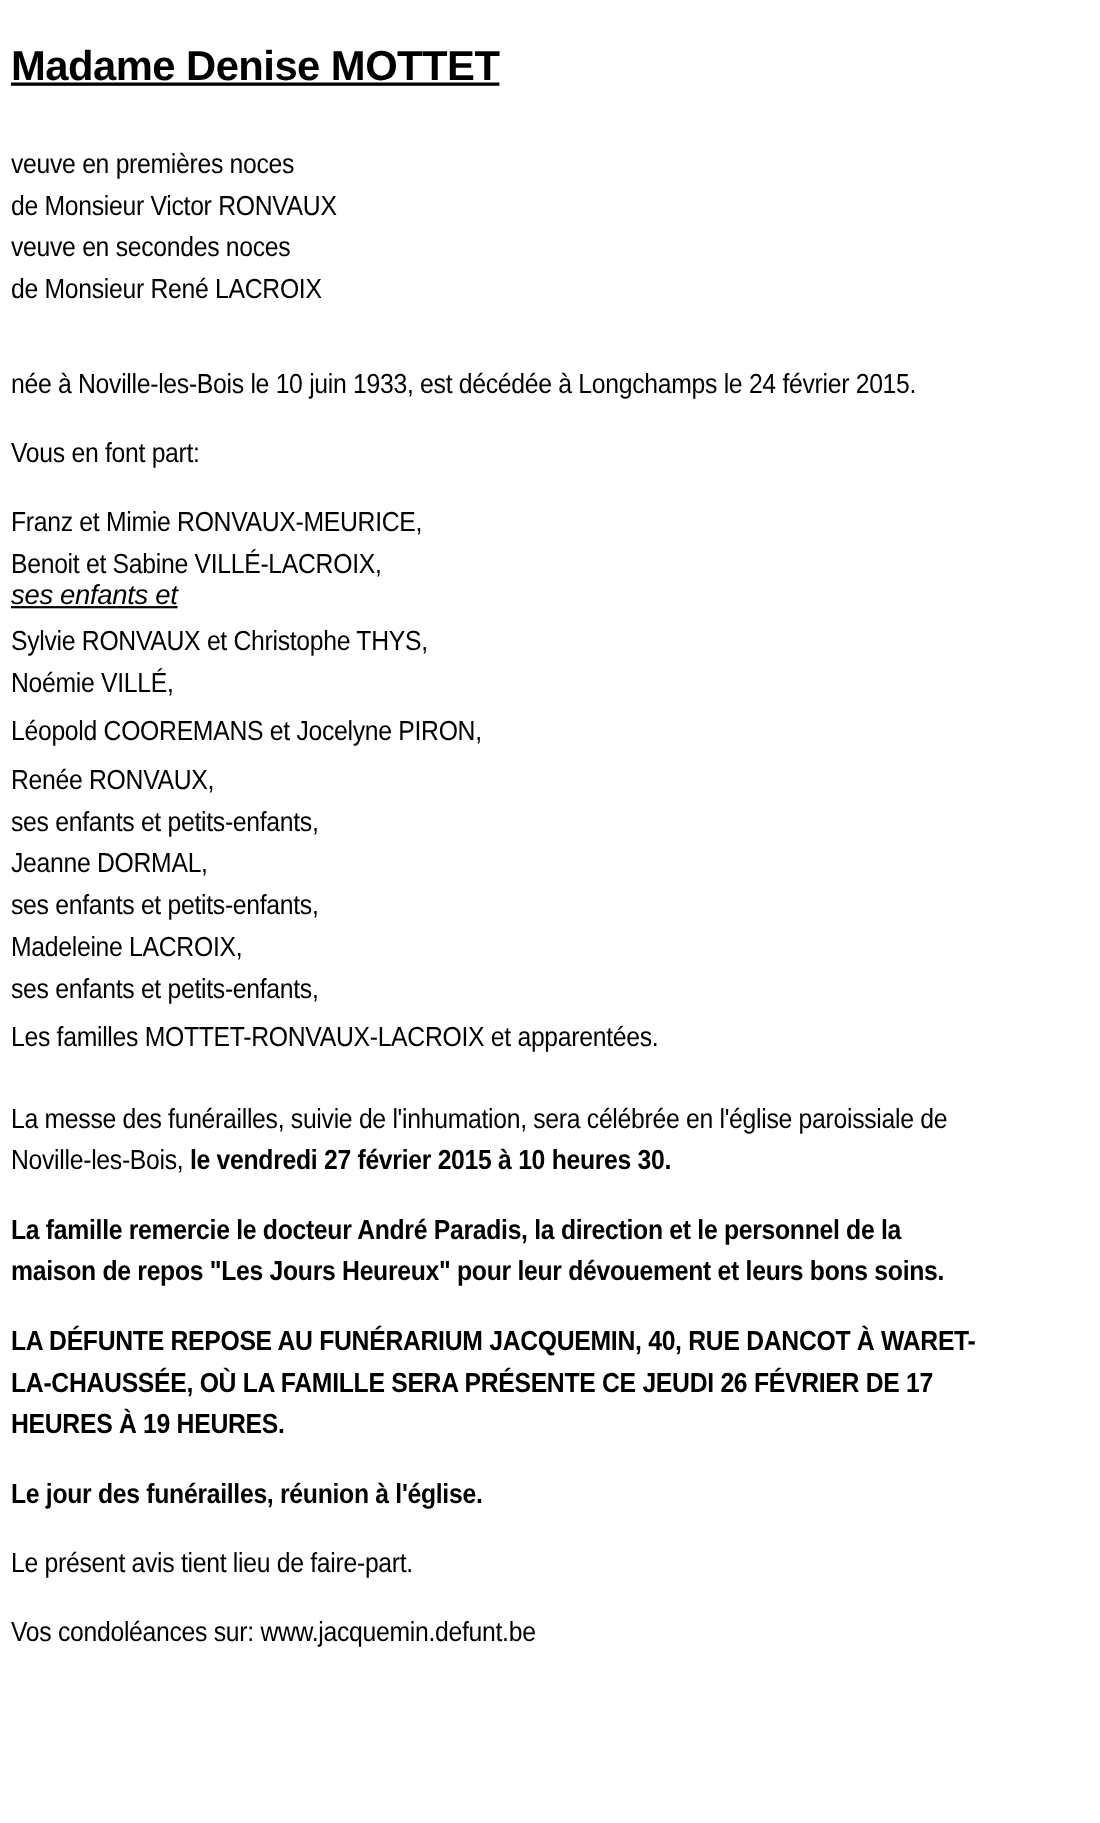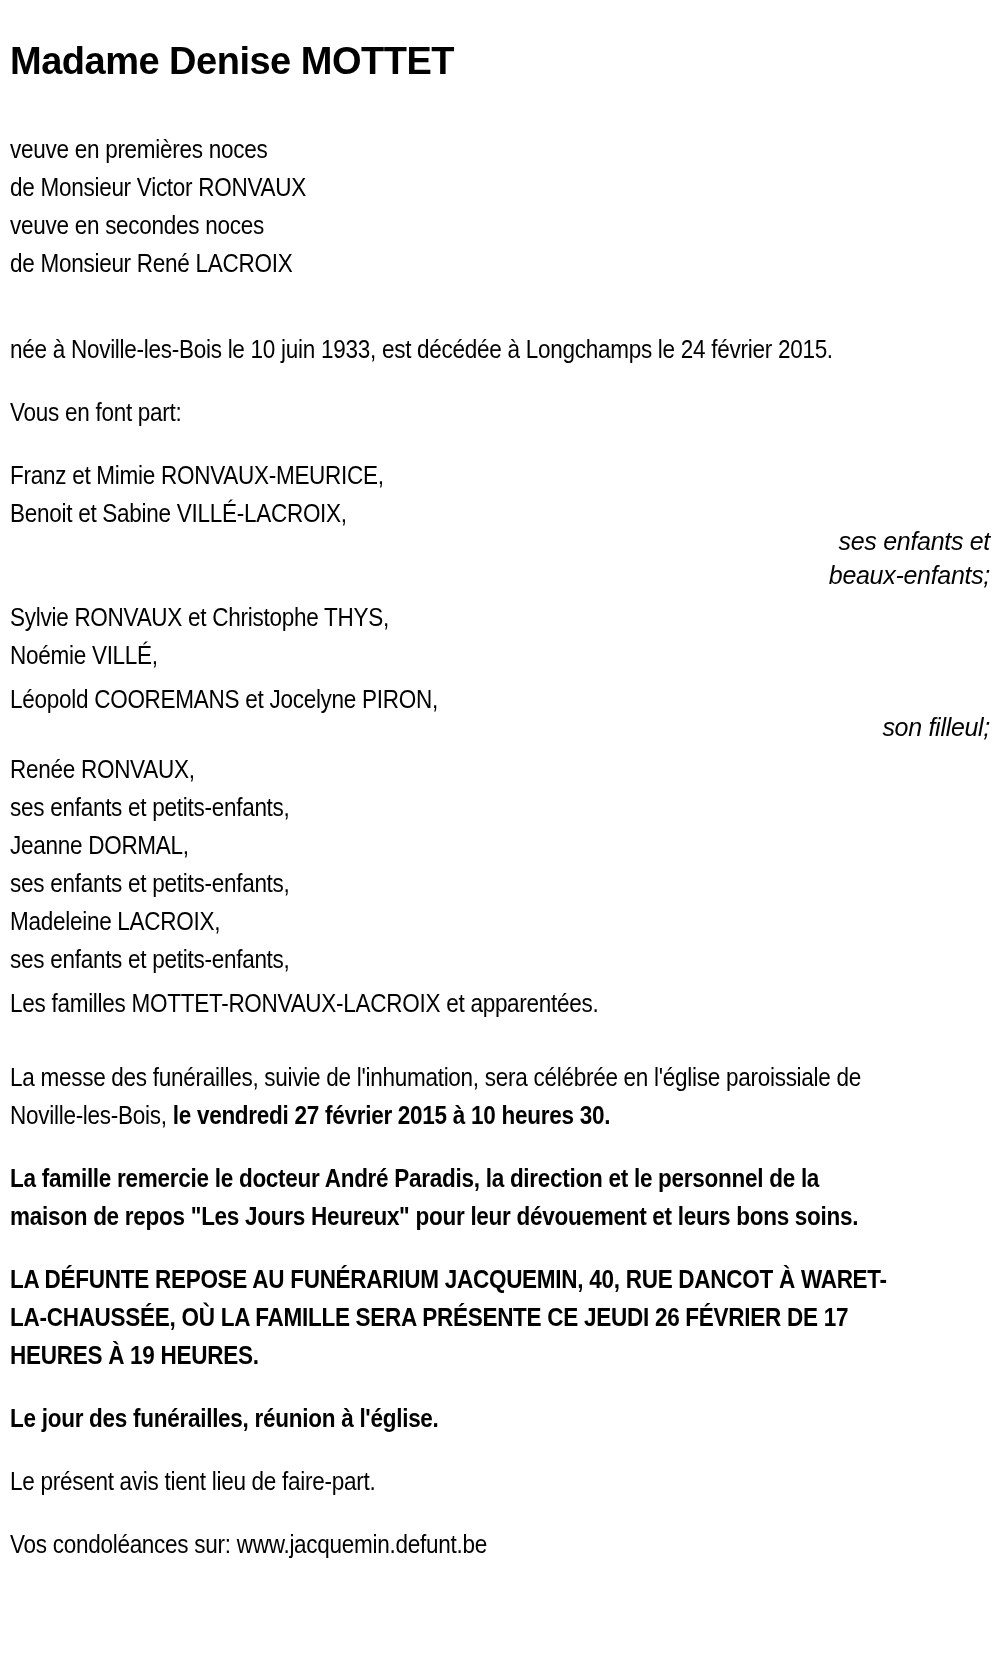--- a/index.html
+++ b/index.html
@@ -20,38 +20,40 @@
     font-size: 25px;
     line-height: 38px;
     letter-spacing: -0.3px;
   }
   .title {
     font-size: 38px;
     line-height: 46px;
     font-weight: 700;
     margin: 14px 0 0 0;
     letter-spacing: -0.5px;
+    text-decoration: underline;
   }
   .condense {
     transform: scaleX(0.9);
     transform-origin: 0 50%;
   }
   .block {
     width: 980px;
   }
   .intro { margin-top: 46px; }
   .para { margin-top: 14px; }
   .birth { margin-top: 48px; }
   .group { margin-top: 6px; }
   .relation {
     margin-top: -8px;
     line-height: 34px;
     font-style: italic;
-    text-align: right;
+    text-align: left;
     width: 980px;
+    text-decoration: underline;
   }
   .families { margin-top: 6px; }
   .section-gap { margin-top: 36px; }
   .bold-para { margin-top: 12px; font-weight: 700; }
   .plain-para { margin-top: 12px; }
   .b { font-weight: 700; }
 </style>
 </head>
 <body>
 
@@ -69,33 +71,29 @@
   <p class="para birth block condense">née à Noville-les-Bois le 10 juin 1933, est décédée à Longchamps le 24 février 2015.</p>
 
   <p class="para block condense">Vous en font part:</p>
 
   <div class="group block condense">
     <div>Franz et Mimie RONVAUX-MEURICE,</div>
     <div>Benoit et Sabine VILLÉ-LACROIX,</div>
   </div>
   <div class="relation">
     <div>ses enfants et</div>
-    <div>beaux-enfants;</div>
   </div>
 
   <div class="group block condense">
     <div>Sylvie RONVAUX et Christophe THYS,</div>
     <div>Noémie VILLÉ,</div>
   </div>
 
   <div class="group block condense">
     <div>Léopold COOREMANS et Jocelyne PIRON,</div>
-  </div>
-  <div class="relation">
-    <div>son filleul;</div>
   </div>
 
   <div class="group block condense">
     <div>Renée RONVAUX,</div>
     <div>ses enfants et petits-enfants,</div>
     <div>Jeanne DORMAL,</div>
     <div>ses enfants et petits-enfants,</div>
     <div>Madeleine LACROIX,</div>
     <div>ses enfants et petits-enfants,</div>
   </div>

